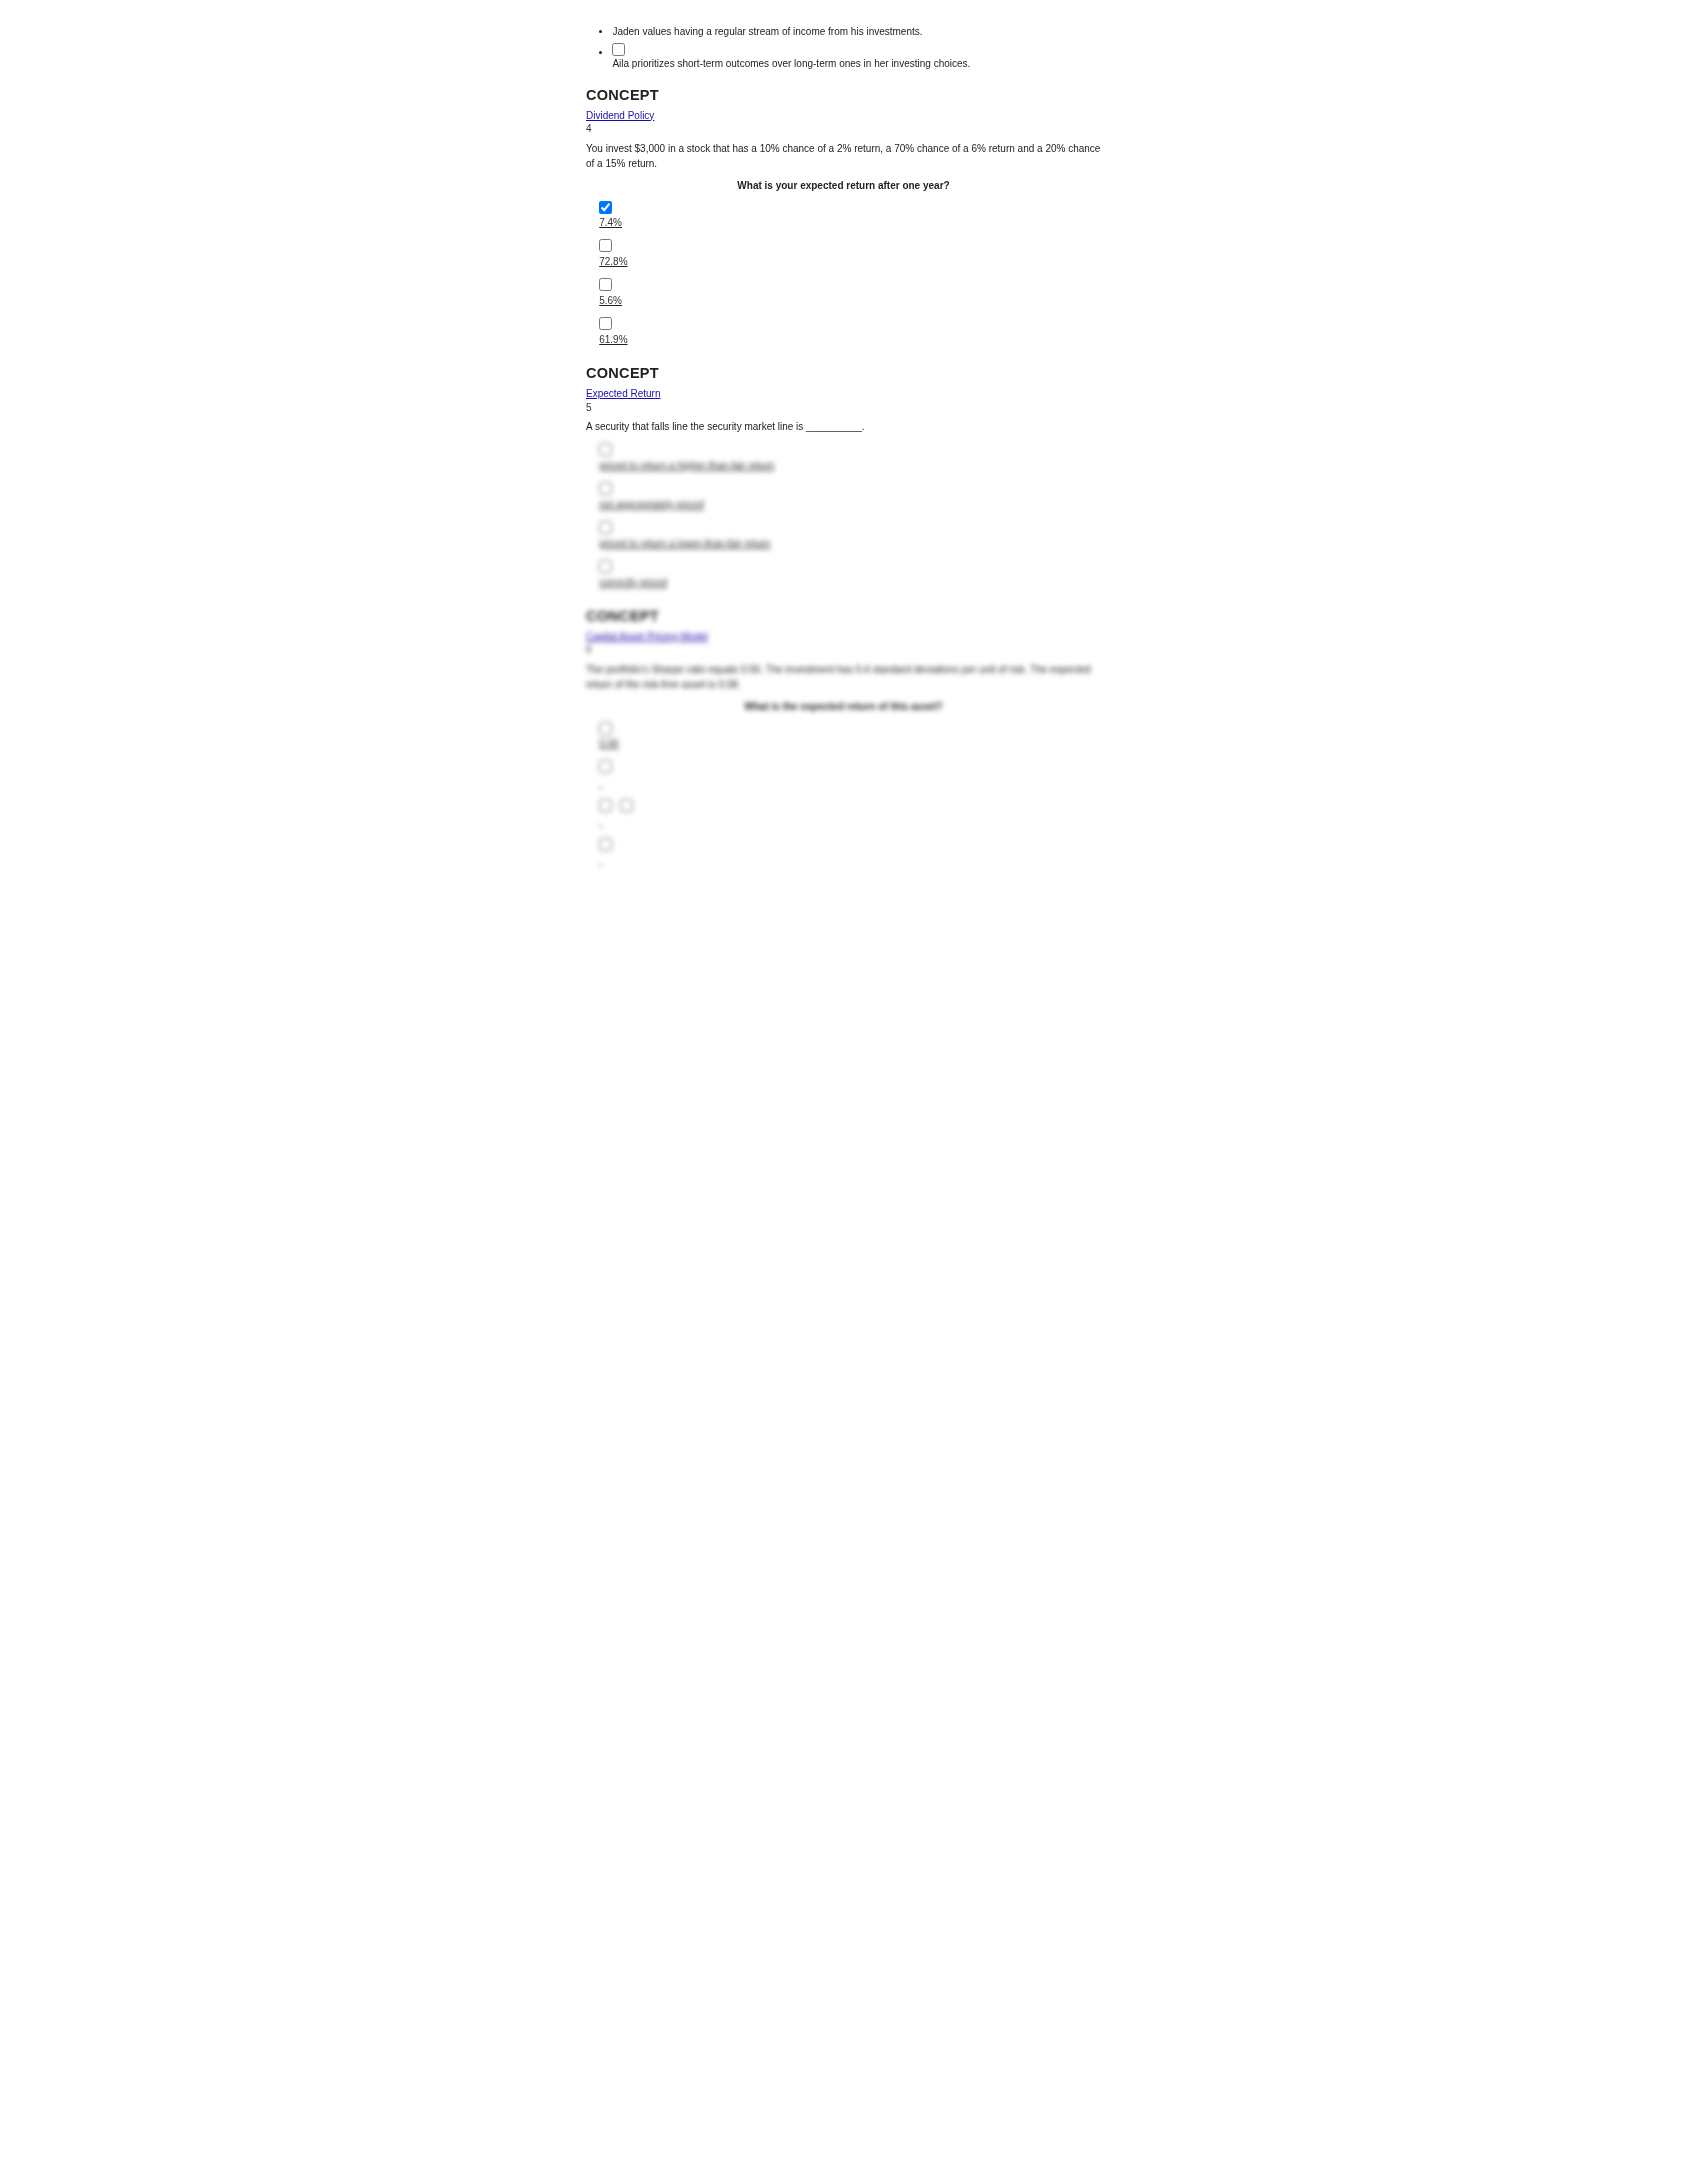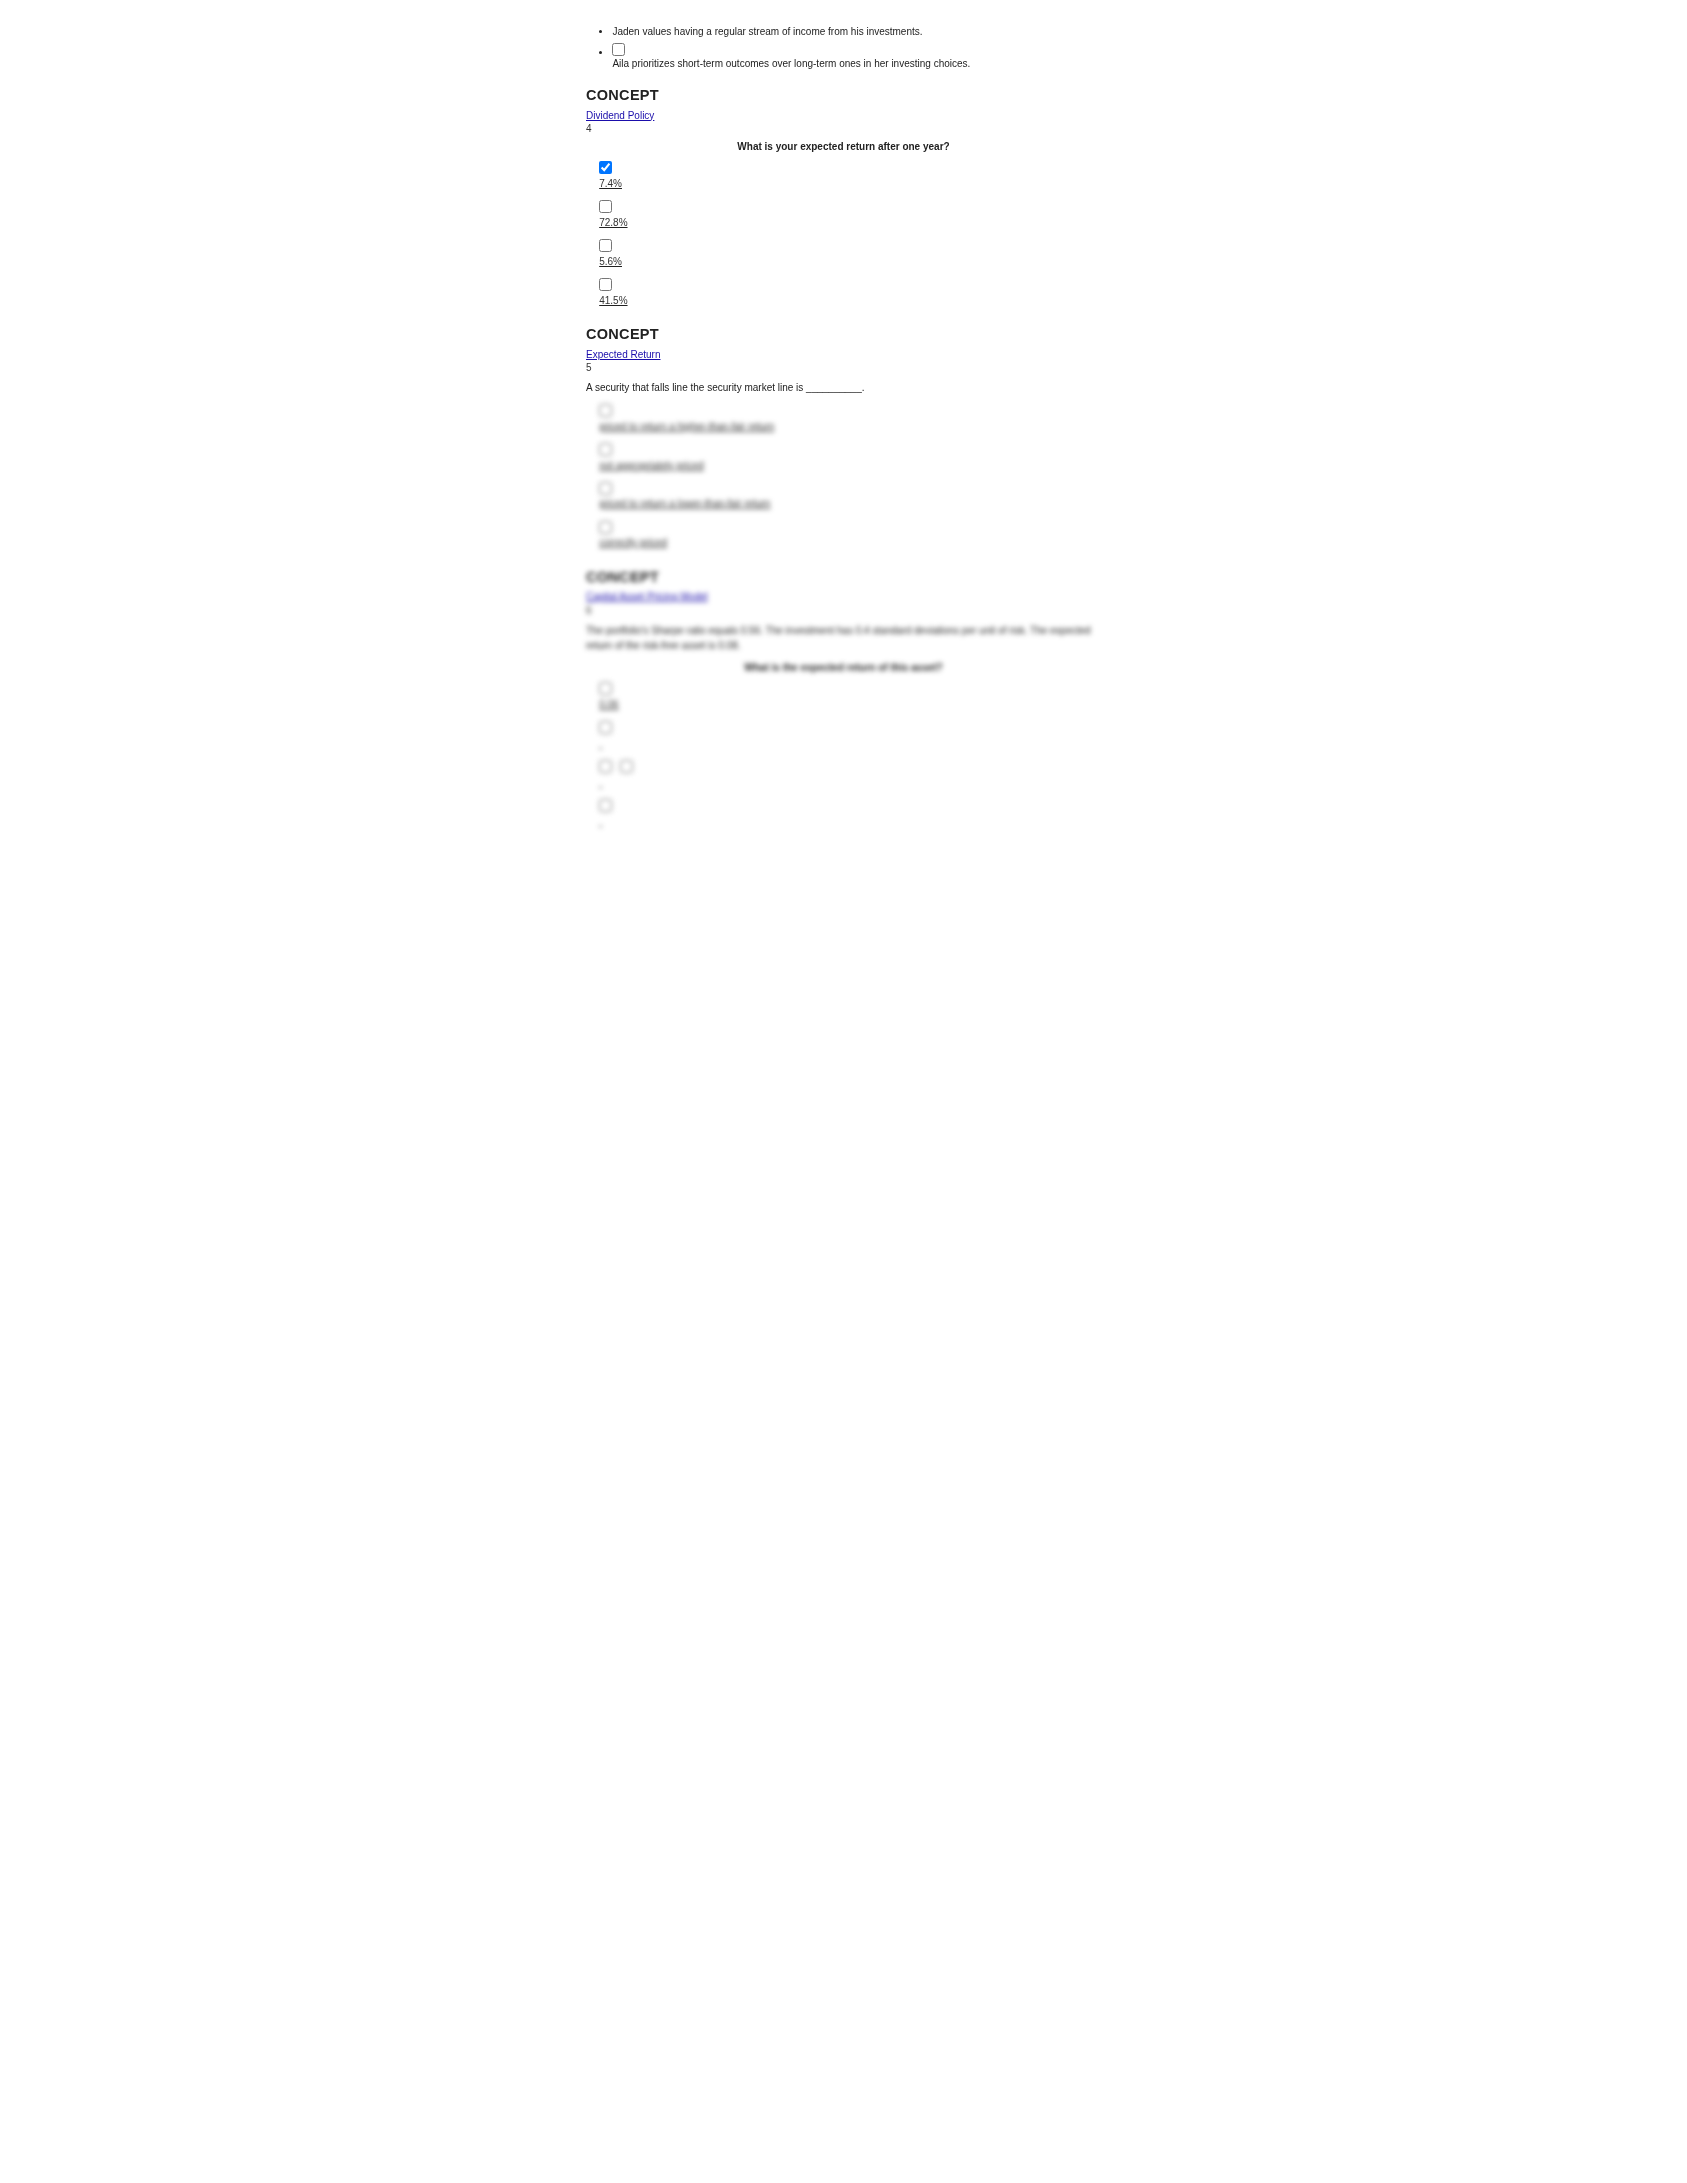--- a/index.html
+++ b/index.html
@@ -110,20 +110,21 @@
     </span>
     <br>
     <span>Aila prioritizes short-term outcomes over long-term ones in her investing choices.</span>
   </li>
 </ul>
 
 <div>
   <div class="concept-heading">CONCEPT</div>
   <a class="concept-link" href="#">Dividend Policy</a>
   <div class="question-number">4</div>
+  <p class="question-text">You invest $3,000 in a stock that has a 10% chance of a 2% return, a 70% chance of a 6% return and a 20% chance of a 15% return.</p>
   <p class="question-prompt">What is your expected return after one year?</p>
 
   <ul class="options-list">
     <li>
       <div class="option-row">
         <input type="checkbox" checked="" style="">
       </div>
       <div class="option-text">7.4%</div>
     </li>
     <li>
@@ -135,21 +136,21 @@
     <li>
       <div class="option-row">
         <input type="checkbox" style="">
       </div>
       <div class="option-text">5.6%</div>
     </li>
     <li>
       <div class="option-row">
         <input type="checkbox" style="">
       </div>
-      <div class="option-text">41.5%</div>
+      <div class="option-text">61.9%</div>
     </li>
   </ul>
 </div>
 
 <div>
   <div class="concept-heading">CONCEPT</div>
   <a class="concept-link" href="#">Expected Return</a>
   <div class="question-number">5</div>
   <p class="question-text">A security that falls line the security market line is __________.</p>
 

